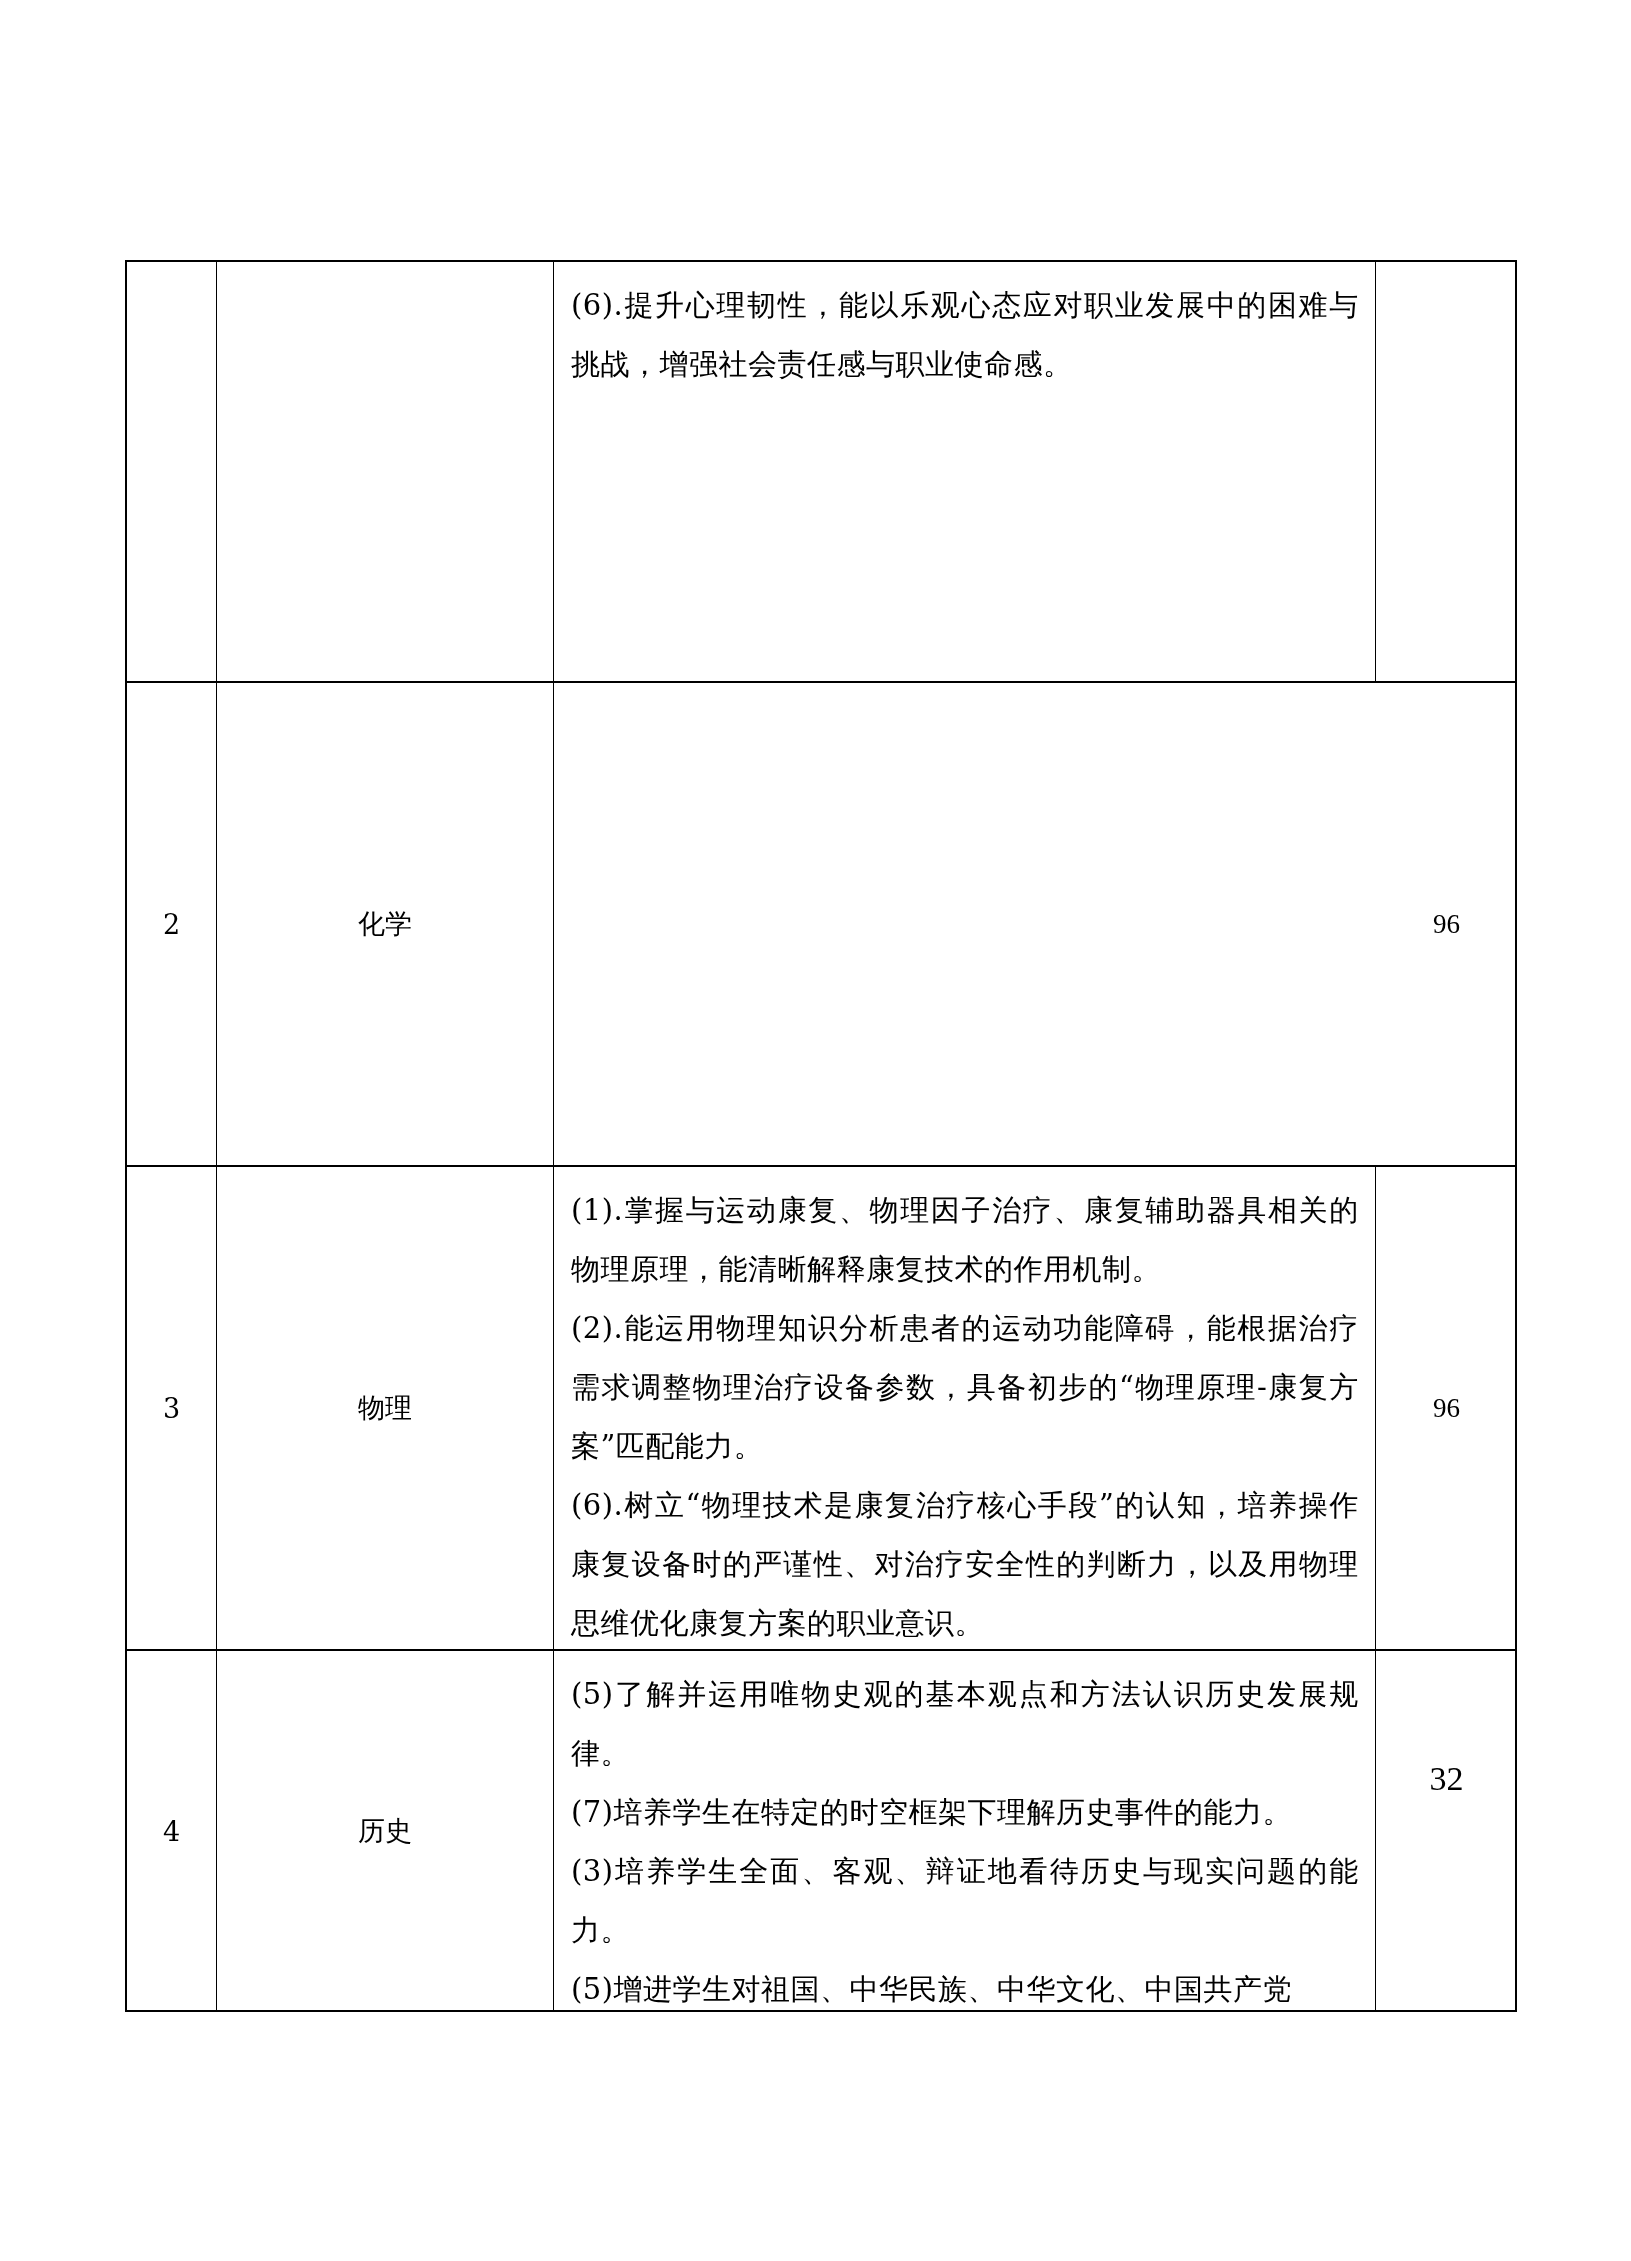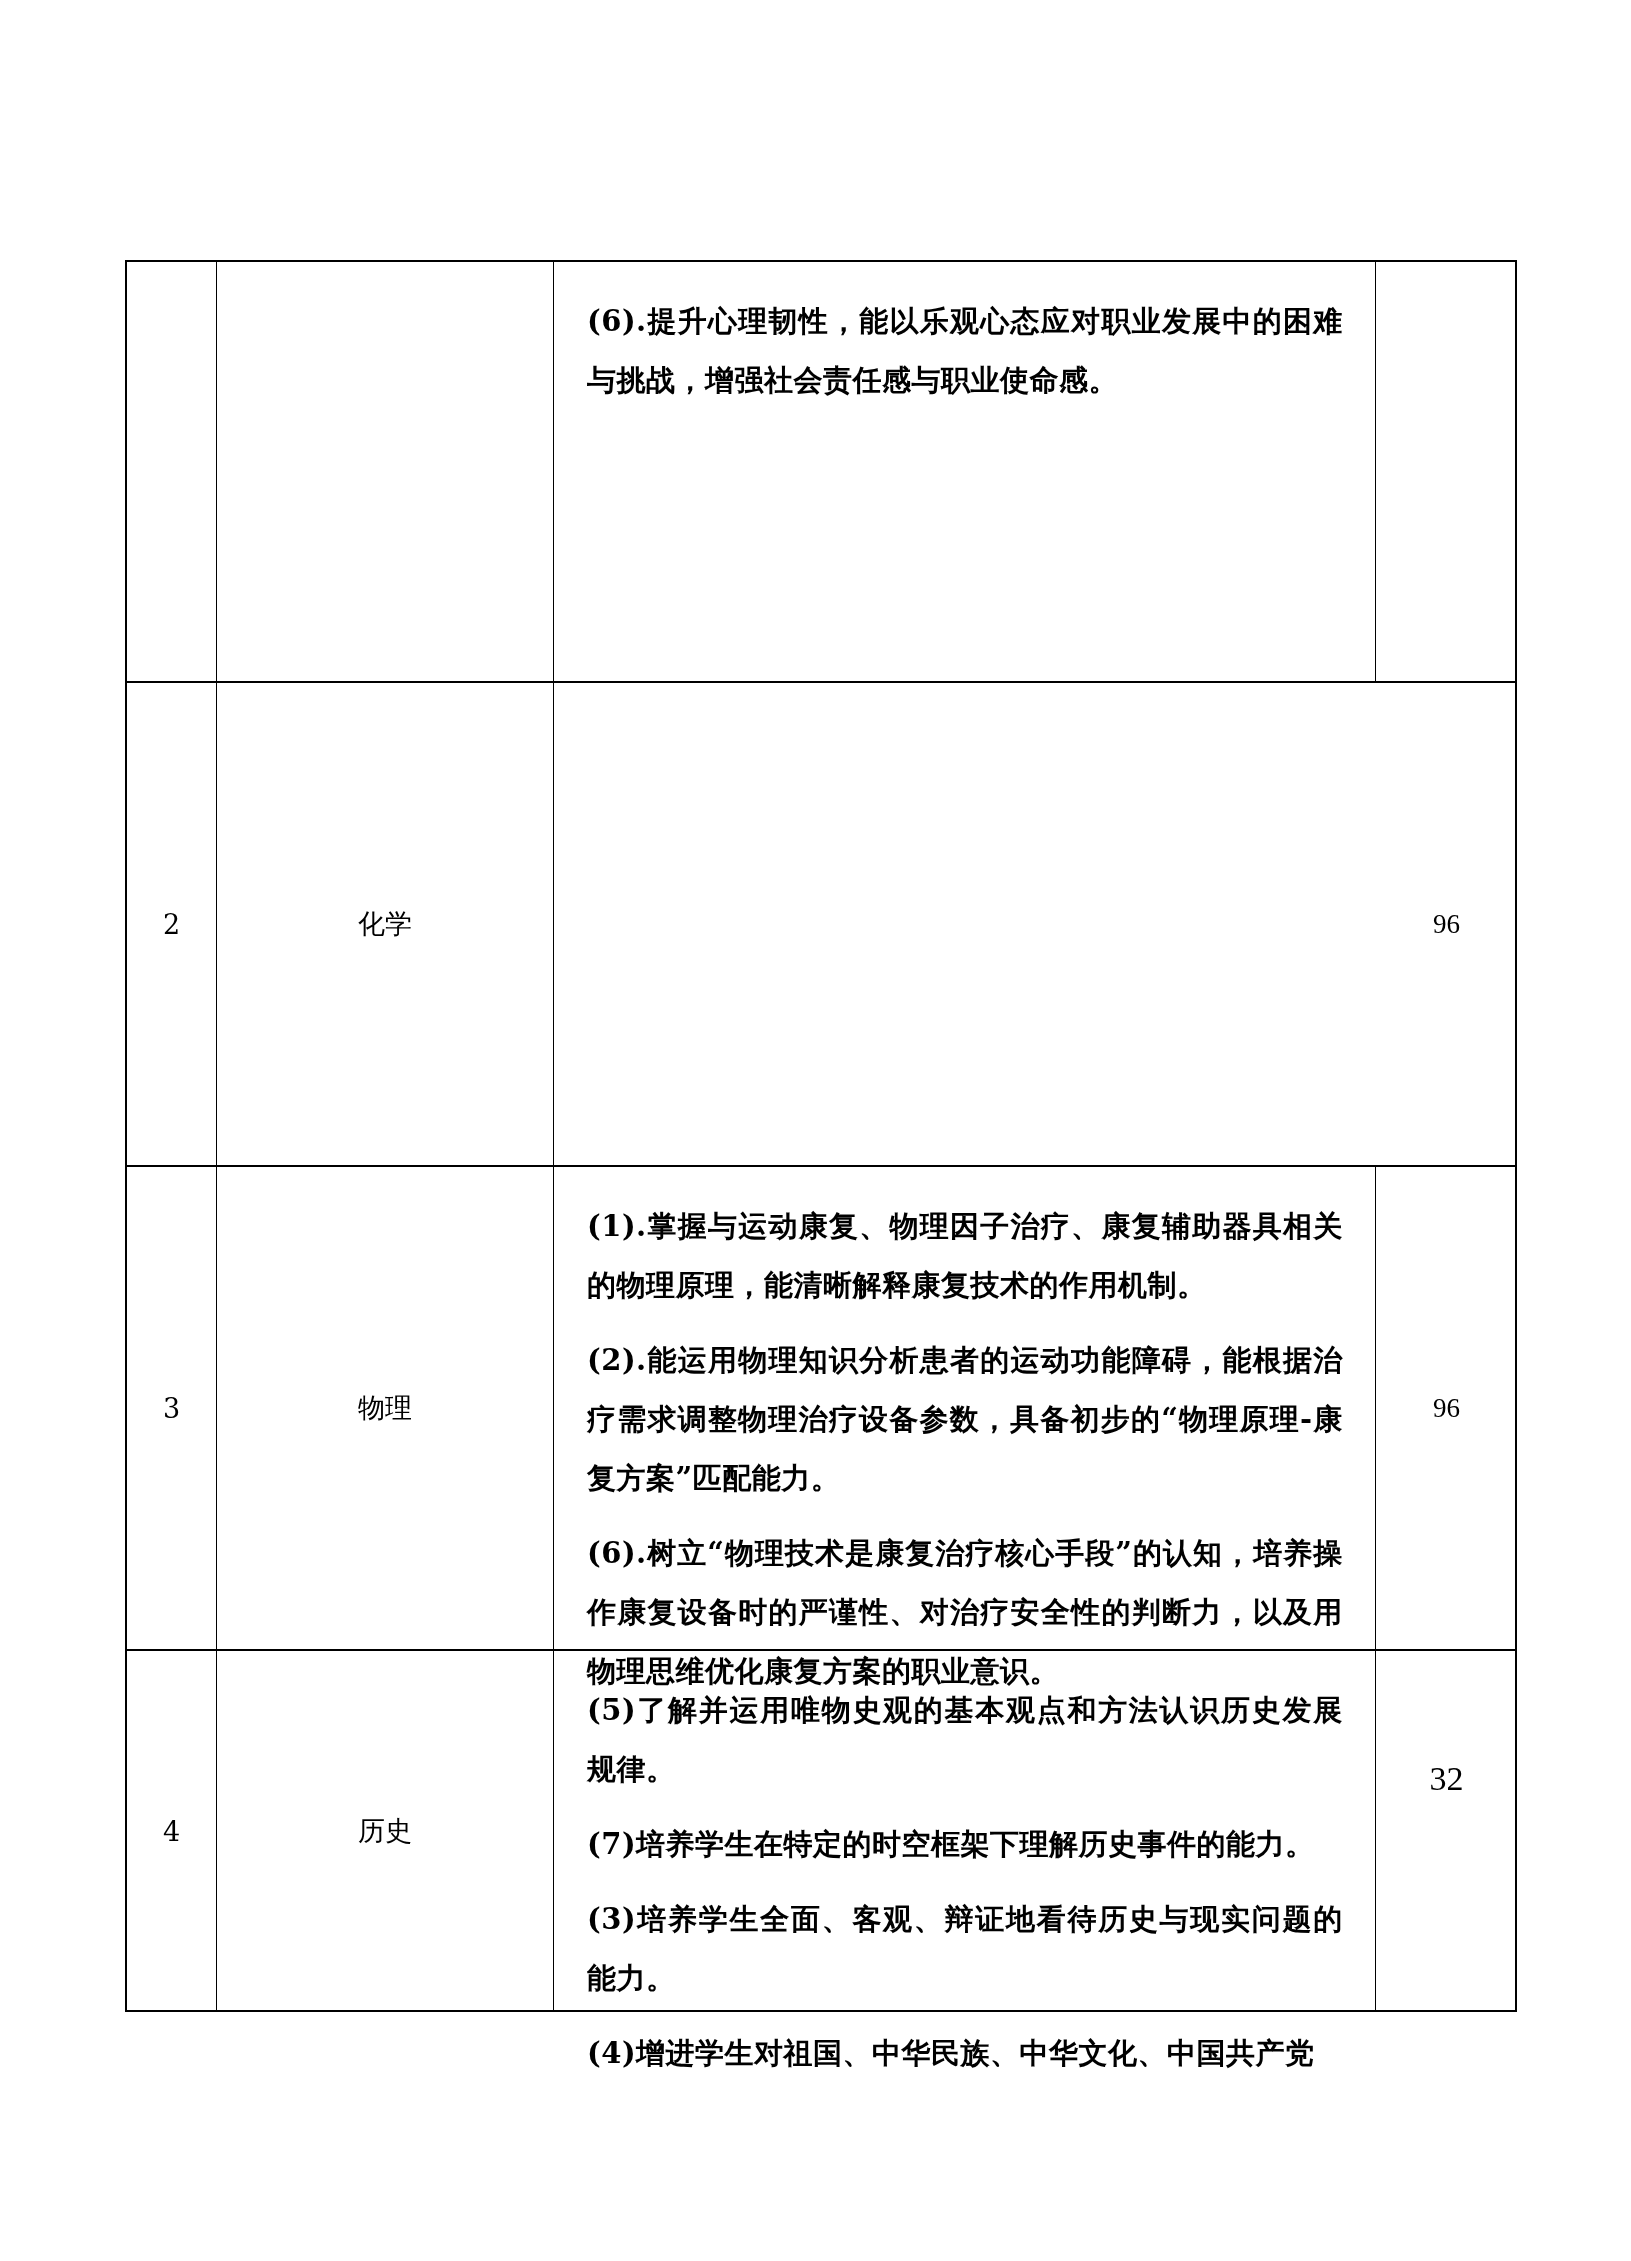--- a/index.html
+++ b/index.html
@@ -56,22 +56,21 @@
       font-size: 34px;
     }
     .obj-text {
       padding: 13.6px 16.3px 0 17px;
       font-size: 29px;
       line-height: 59px;
       letter-spacing: 0.5px;
       text-align: justify;
     }
     .obj-text p {
-      margin: 16px;
-      font-weight: bold;
+      margin: 0;
     }
   </style>
 </head>
 <body>
 
 <div class="table">
 
   <div class="row" style="top:0; height:421px;">
     <div class="cell c-no centered"></div>
     <div class="cell c-name centered"></div>
@@ -103,20 +102,20 @@
   </div>
 
   <div class="row" style="top:1389px; height:360px;">
     <div class="cell c-no centered">4</div>
     <div class="cell c-name centered">历史</div>
     <div class="cell c-obj">
       <div class="obj-text">
         <p>(5)了解并运用唯物史观的基本观点和方法认识历史发展规律。</p>
         <p>(7)培养学生在特定的时空框架下理解历史事件的能力。</p>
         <p>(3)培养学生全面、客观、辩证地看待历史与现实问题的能力。</p>
-        <p>(4)增进学生对祖国、中华民族、中华文化、中国共产党</p>
+        <p>(5)增进学生对祖国、中华民族、中华文化、中国共产党</p>
       </div>
     </div>
     <div class="cell c-hrs hrs-top" style="padding-top:109px;">32</div>
   </div>
 
 </div>
 
 
 </body></html>

